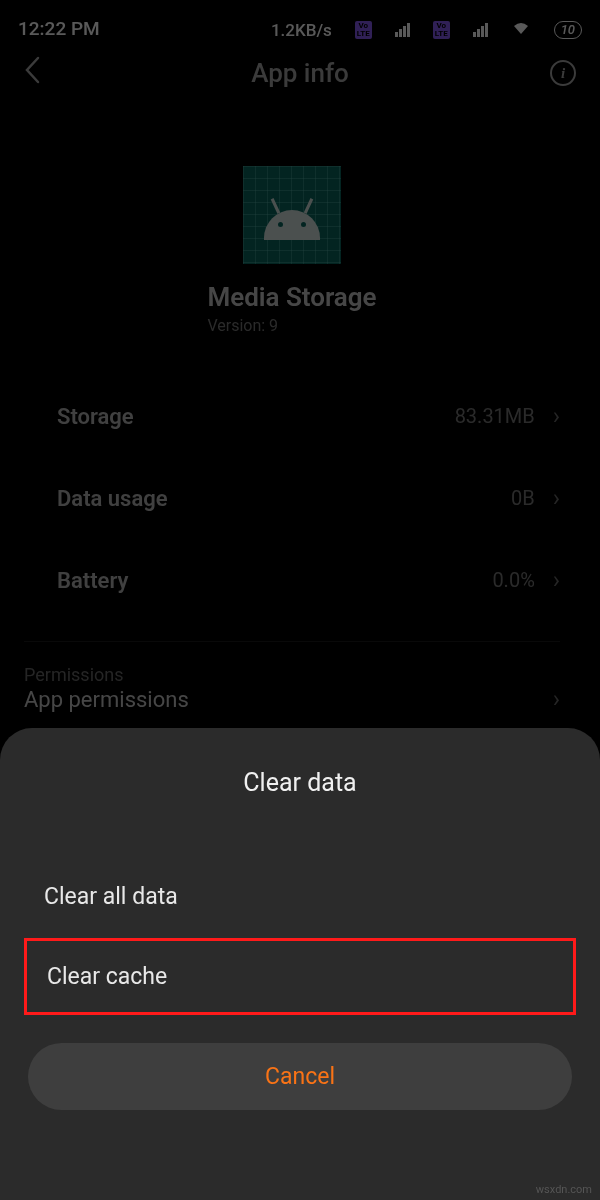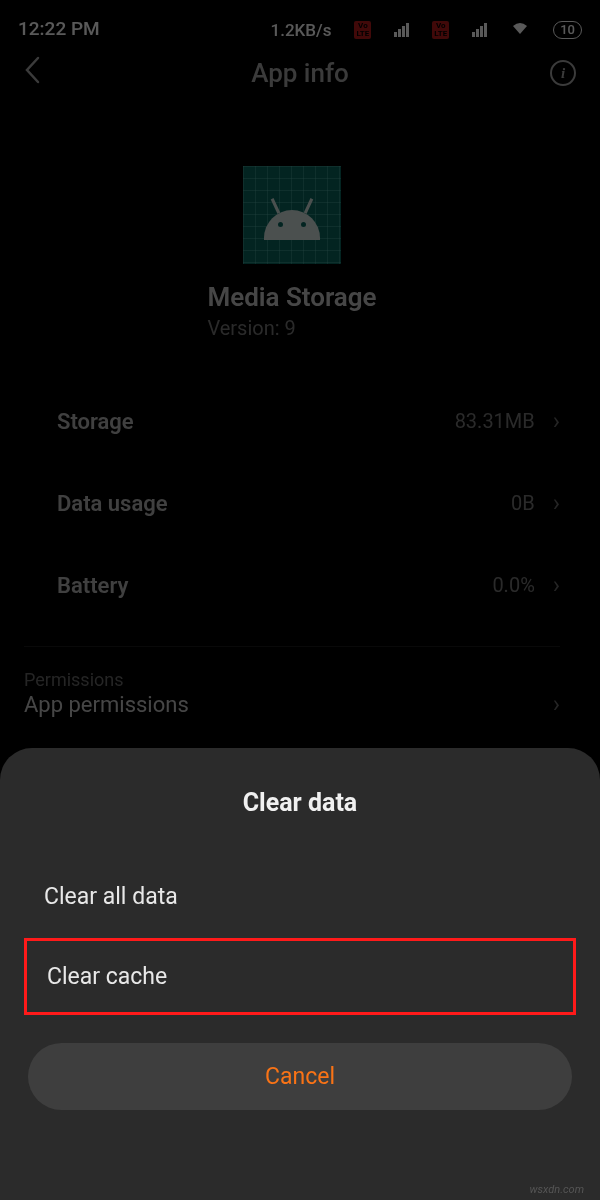--- a/index.html
+++ b/index.html
@@ -22,41 +22,42 @@
       font-size: 19px;
       font-weight: 500;
     }
     .status-right {
       display: flex;
       align-items: center;
       gap: 23px;
       font-size: 17px;
     }
     .lte-badge {
-      background: #b91c1c;
+      background: #8b5cf6;
       color: #000;
       font-size: 8px;
       font-weight: 700;
       padding: 1px 2px;
       border-radius: 2px;
       line-height: 1;
       display: inline-flex;
       flex-direction: column;
       align-items: center;
     }
     .signal { display: inline-flex; align-items: flex-end; gap: 1px; }
     .signal span { width: 3px; background: #fff; }
     .signal span:nth-child(1){height:5px}.signal span:nth-child(2){height:8px}
     .signal span:nth-child(3){height:11px}.signal span:nth-child(4){height:14px}
     .battery-pill {
       border: 1.5px solid #fff;
       border-radius: 10px;
       padding: 0 6px;
       font-size: 13px;
       line-height: 16px;
+      font-style: italic;
     }
     .header {
       height: 66px;
       position: relative;
       display: flex;
       align-items: center;
       justify-content: center;
     }
     .back-btn {
       position: absolute;
@@ -121,21 +122,21 @@
       width: 3px;
       height: 16px;
       background: #d7e6e3;
       top: -12px;
     }
     .android-head::before { left: 10px; transform: rotate(-25deg); }
     .android-head::after { right: 10px; transform: rotate(25deg); }
     .android-head .eye { position: absolute; width: 5px; height: 5px; background: #0a6960; border-radius: 50%; top: 12px; }
     .android-head .eye.l { left: 14px; } .android-head .eye.r { right: 14px; }
     .app-name { font-size: 26px; font-weight: 600; color: #c9c9c9; }
-    .app-version { font-size: 20px; color: #7a7a7a; margin-top: 4px; }
+    .app-version { font-size: 16px; color: #7a7a7a; margin-top: 4px; }
     .row {
       display: flex;
       align-items: center;
       justify-content: space-between;
       height: 82px;
     }
     .row-label { font-size: 22px; font-weight: 600; color: #b8b8b8; margin-left: 33px; }
     .row-right { display: flex; align-items: center; gap: 18px; color: #7a7a7a; font-size: 20px; }
     .chev { font-size: 24px; color: #6a6a6a; }
     .divider { height: 1px; background: #1a1a1a; margin: 20px 0; }
@@ -145,23 +146,23 @@
     .sheet {
       position: absolute;
       left: 0; right: 0; bottom: 0;
       background: #2b2b2b;
       border-radius: 32px 32px 0 0;
       padding: 40px 28px 90px 28px;
     }
     .sheet-title {
       text-align: center;
       font-size: 25px;
-      font-weight: 700;
+      font-weight: 400;
       color: #f0f0f0;
-      margin-bottom: 44px;
+      margin-bottom: 64px;
     }
     .sheet-item {
       font-size: 23px;
       color: #e8e8e8;
       padding: 22px 20px;
       margin: 6px -4px;
     }
     .sheet-item.highlight {
       border: 3px solid #ff1a1a;
     }
@@ -170,24 +171,23 @@
       background: #3e3e3e;
       border-radius: 40px;
       text-align: center;
       padding: 20px 0;
       font-size: 23px;
       color: #f97316;
     }
     .watermark {
       position: absolute;
       bottom: 4px;
-      right: 16px;
+      right: 8px;
       font-size: 11px;
       color: #555;
-      font-style: italic;
     }
   </style>
 </head>
 <body>
 
 <div class="dim">
 
   <div class="status-bar">
     <span>12:22 PM</span>
     <div class="status-right">

